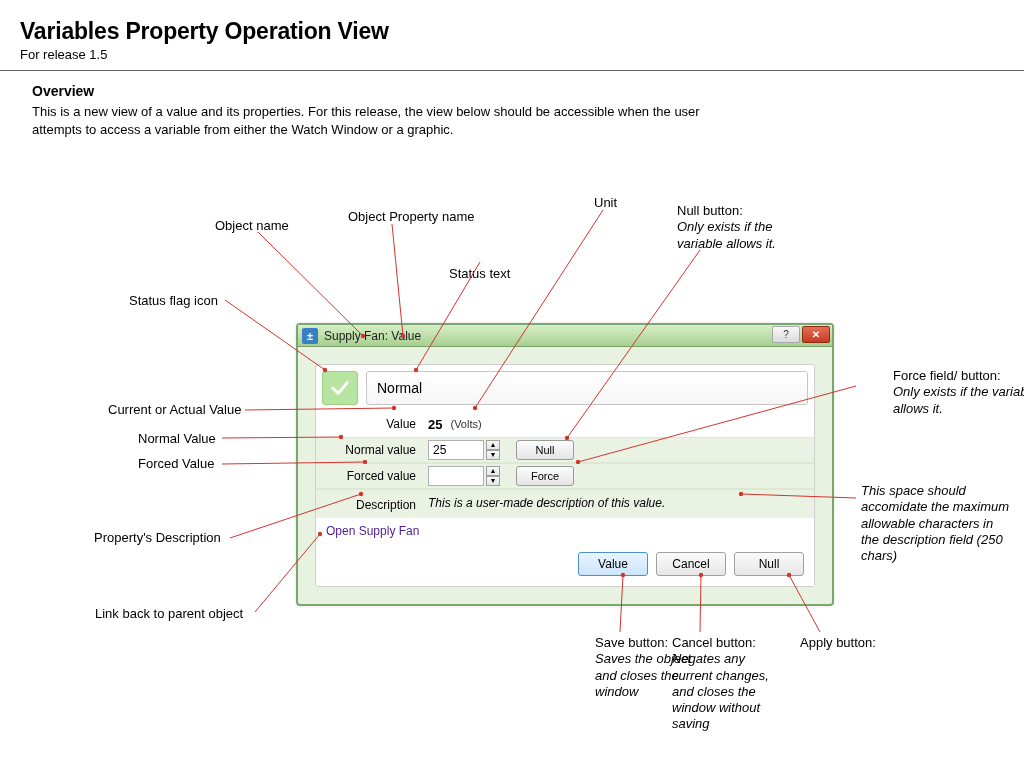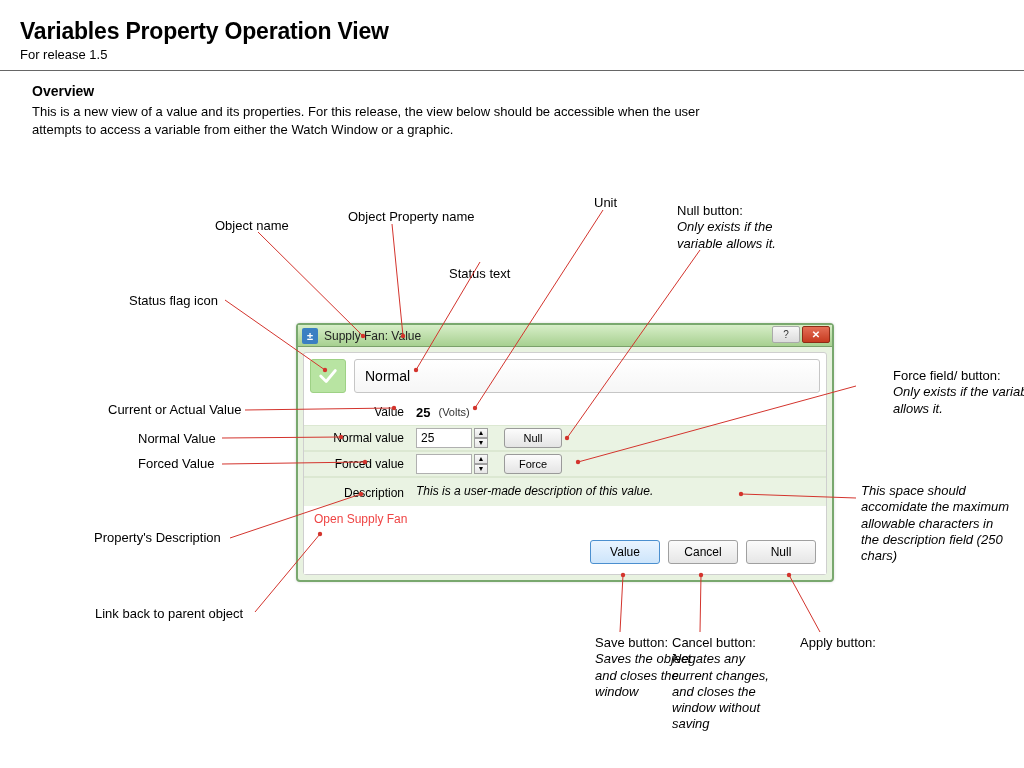--- a/index.html
+++ b/index.html
@@ -46,21 +46,21 @@
     color: #fff;
     font-size: 11px;
     font-weight: bold;
   }
   .title-text { font-size: 12px; color: #222; }
   .titlebar-controls { position: absolute; right: 2px; top: 1px; display: flex; gap: 2px; }
   .tb-btn { width: 28px; height: 17px; border-radius: 2px; display: flex; align-items: center; justify-content: center; font-size: 10px; cursor: pointer; }
   .tb-help { background: linear-gradient(#f7f7f7,#dcdcdc); border: 1px solid #aaa; color: #333; }
   .tb-close { background: linear-gradient(#e46f56,#c63a20); border: 1px solid #8e2b16; color: #fff; font-weight: bold; }
 
-  .dialog-body { background: #fff; margin: 5px; border: 1px solid #cfcfcf; border-radius: 3px; padding: 0; }
+  .dialog-body { background: #fff; margin: 17px; border: 1px solid #cfcfcf; border-radius: 3px; padding: 0; }
 
   .status-row { display: flex; align-items: center; padding: 6px 6px 6px 6px; }
   .status-flag {
     width: 36px; height: 34px;
     background: #b8e4a2;
     border: 1px solid #9ed185;
     border-radius: 3px;
     display: flex; align-items: center; justify-content: center;
     margin-right: 8px;
   }
@@ -86,21 +86,21 @@
   .num-input { width: 56px; height: 20px; font-size: 12px; padding: 0 4px; border: 1px solid #b0b0b0; background:#fff; }
   .spinner { display: inline-flex; flex-direction: column; margin-left: 2px; }
   .spin-btn { width: 14px; height: 10px; font-size: 7px; line-height: 8px; text-align: center; border: 1px solid #a0a0a0; background: linear-gradient(#fafafa,#e5e5e5); cursor: pointer; }
   .row-btn { margin-left: 16px; width: 58px; height: 20px; font-size: 11px; border: 1px solid #9a9a9a; border-radius: 3px; background: linear-gradient(#fcfcfc,#e4e4e4); cursor: pointer; }
 
   .desc-row { display: flex; align-items: flex-start; padding: 6px 10px; border-top: 1px solid #dce8d2; background:#eaf3e3;}
   .desc-row .prop-label { padding-top: 2px; }
   .desc-text { font-style: italic; font-size: 12px; }
 
   .link-row { padding: 6px 10px 6px 10px; background:#fff;}
-  .parent-link { color: #ef4444; font-size: 12px; cursor: pointer; text-decoration: none; }
+  .parent-link { color: #4c1d95; font-size: 12px; cursor: pointer; text-decoration: none; }
 
   .button-row { display: flex; justify-content: flex-end; gap: 8px; padding: 8px 10px 10px 10px; background:#fff;}
   .dlg-btn { width: 70px; height: 24px; font-size: 12px; border-radius: 3px; cursor: pointer; }
   .dlg-btn.save { border: 1px solid #4b8fcf; background: linear-gradient(#eaf4ff,#cde5fb); }
   .dlg-btn.std  { border: 1px solid #a0a0a0; background: linear-gradient(#fbfbfb,#e6e6e6); }
 
   
   .callout { position: absolute; font-size: 13px; line-height: 1.25; }
   .callout .sub { font-style: italic; display: block; }
 

